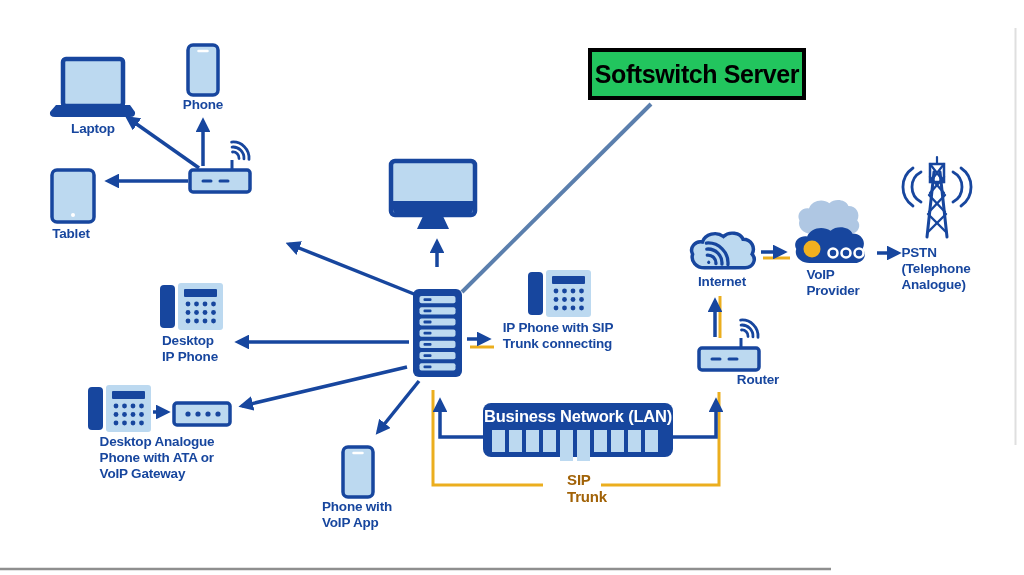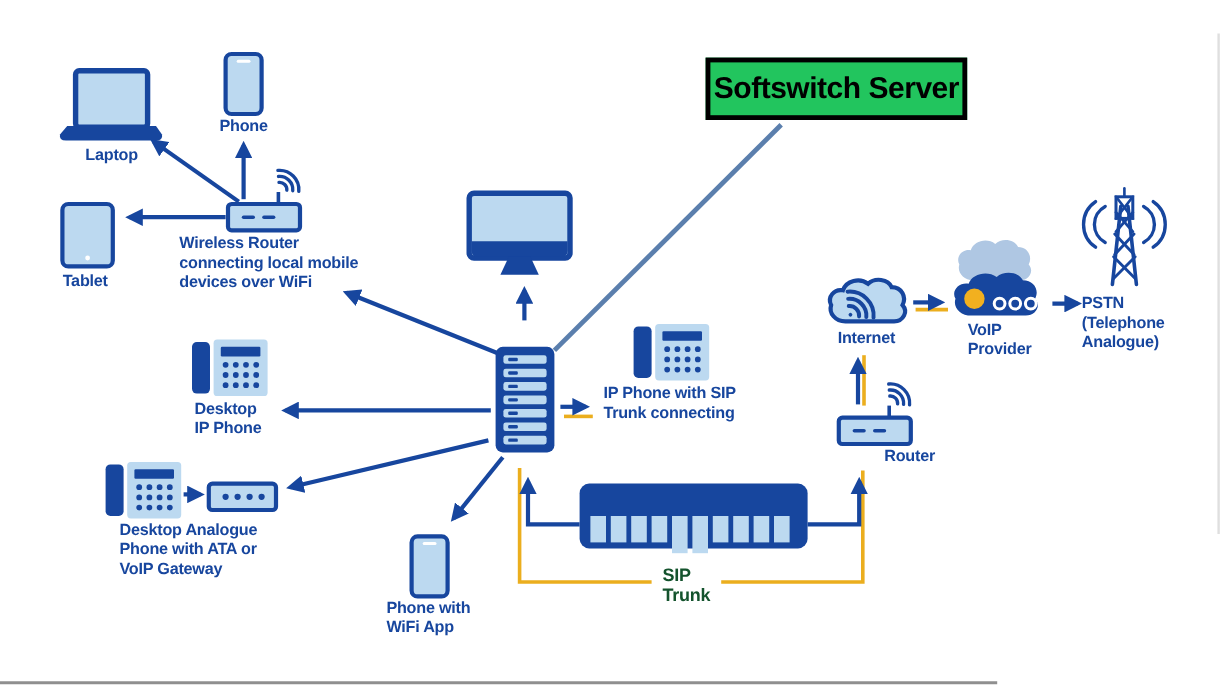--- a/index.html
+++ b/index.html
@@ -2,21 +2,21 @@
 <html><head>
 <meta charset="utf-8">
 <style>
   html,body{margin:0;padding:0;background:#fff;}
   #canvas{position:relative;width:1024px;height:575px;background:#ffffff;overflow:hidden;
           font-family:"Liberation Sans","DejaVu Sans",sans-serif;}
   #diagram-svg{position:absolute;left:0;top:0;}
   .node-label{position:absolute;transform:translateX(-50%);text-align:left;
               white-space:pre-line;font-weight:700;font-size:13.5px;line-height:1.18;
               color:#17469E;letter-spacing:-0.2px;}
-  .yellow-label{color:#14532d;font-size:15px;line-height:1.15;}
+  .yellow-label{color:#a16207;font-size:15px;line-height:1.15;margin-left:15px;}
   .lan-label{color:#ffffff;font-size:16.5px;letter-spacing:-0.2px;}
   .title-box{position:absolute;left:588px;top:48px;width:218px;height:52px;
              border:4px solid #000;background:#22c55e;display:flex;align-items:center;
              justify-content:center;box-sizing:border-box;}
   .title-text{font-weight:700;font-size:25px;color:#000;letter-spacing:-0.4px;}
 </style>
 </head>
 <body>
 
 <div id="canvas">
@@ -221,39 +221,37 @@
     </g>
   </g>
 
   <line x1="0" y1="569" x2="831" y2="569" stroke="#8F8F8F" stroke-width="2.5"></line>
   <line x1="1015.5" y1="28" x2="1015.5" y2="445" stroke="#DFDFDF" stroke-width="2"></line>
 </svg>
 
 <div class="node-label" style="left:93px;top:121px">Laptop</div>
 <div class="node-label" style="left:203px;top:97px">Phone</div>
 <div class="node-label" style="left:71px;top:226px">Tablet</div>
-<div class="node-label" style="left:224px;top:195px">Wireless Router
-connecting local mobile
-devices over WiFi</div>
 <div class="node-label" style="left:190px;top:333px">Desktop
 IP Phone</div>
 <div class="node-label" style="left:157px;top:434px">Desktop Analogue
 Phone with ATA or
 VoIP Gateway</div>
 <div class="node-label" style="left:357px;top:499px">Phone with
-WiFi App</div>
+VoIP App</div>
 <div class="node-label" style="left:558px;top:320px">IP Phone with SIP
 Trunk connecting</div>
 <div class="node-label" style="left:722px;top:274px">Internet</div>
 <div class="node-label" style="left:758px;top:372px">Router</div>
 <div class="node-label" style="left:833px;top:267px">VoIP
 Provider</div>
 <div class="node-label" style="left:936px;top:245px">PSTN
 (Telephone
 Analogue)</div>
 <div class="node-label yellow-label" style="left:572px;top:471px">SIP
 Trunk</div>
+<div class="node-label lan-label" style="left:578px;top:407px">Business Network (LAN)</div>
 
 <div class="title-box">
   <span class="title-text">Softswitch Server</span>
 </div>
 
 </div>
 
 </body></html>

